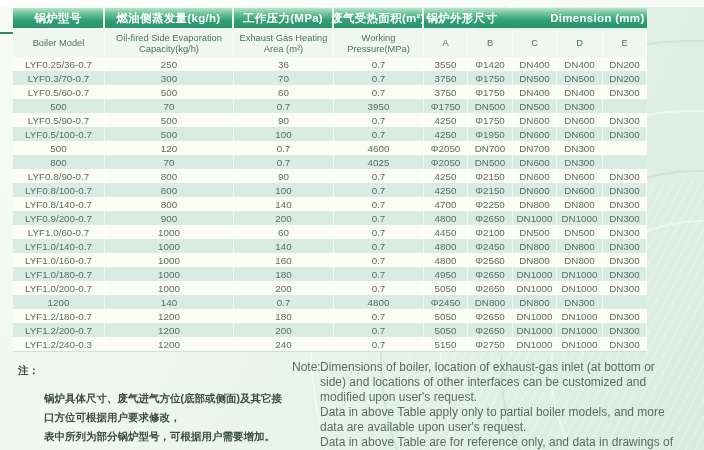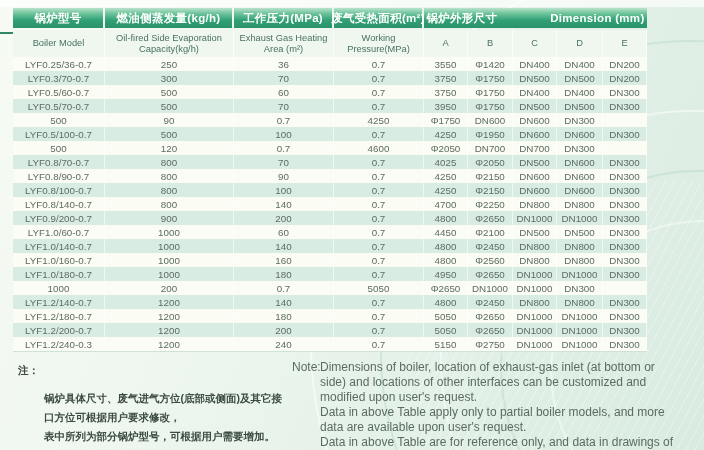--- a/index.html
+++ b/index.html
@@ -118,31 +118,31 @@
       <div>500</div>
       <div>60</div>
       <div>0.7</div>
       <div>3750</div>
       <div>Φ1750</div>
       <div>DN400</div>
       <div>DN400</div>
       <div>DN300</div>
     </div>
       <div class="trow">
-      <div>LYF0.5/70-0.7</div>
       <div>500</div>
       <div>70</div>
       <div>0.7</div>
       <div>3950</div>
       <div>Φ1750</div>
       <div>DN500</div>
       <div>DN500</div>
       <div>DN300</div>
     </div>
       <div class="trow">
+      <div>LYF0.5/90-0.7</div>
       <div>500</div>
       <div>90</div>
       <div>0.7</div>
       <div>4250</div>
       <div>Φ1750</div>
       <div>DN600</div>
       <div>DN600</div>
       <div>DN300</div>
     </div>
       <div class="trow">
@@ -160,21 +160,20 @@
       <div>500</div>
       <div>120</div>
       <div>0.7</div>
       <div>4600</div>
       <div>Φ2050</div>
       <div>DN700</div>
       <div>DN700</div>
       <div>DN300</div>
     </div>
       <div class="trow">
-      <div>LYF0.8/70-0.7</div>
       <div>800</div>
       <div>70</div>
       <div>0.7</div>
       <div>4025</div>
       <div>Φ2050</div>
       <div>DN500</div>
       <div>DN600</div>
       <div>DN300</div>
     </div>
       <div class="trow">
@@ -259,31 +258,31 @@
       <div>1000</div>
       <div>180</div>
       <div>0.7</div>
       <div>4950</div>
       <div>Φ2650</div>
       <div>DN1000</div>
       <div>DN1000</div>
       <div>DN300</div>
     </div>
       <div class="trow">
+      <div>LYF1.0/200-0.7</div>
       <div>1000</div>
       <div>200</div>
       <div>0.7</div>
       <div>5050</div>
       <div>Φ2650</div>
       <div>DN1000</div>
       <div>DN1000</div>
       <div>DN300</div>
     </div>
       <div class="trow">
-      <div>LYF1.2/140-0.7</div>
       <div>1200</div>
       <div>140</div>
       <div>0.7</div>
       <div>4800</div>
       <div>Φ2450</div>
       <div>DN800</div>
       <div>DN800</div>
       <div>DN300</div>
     </div>
       <div class="trow">

